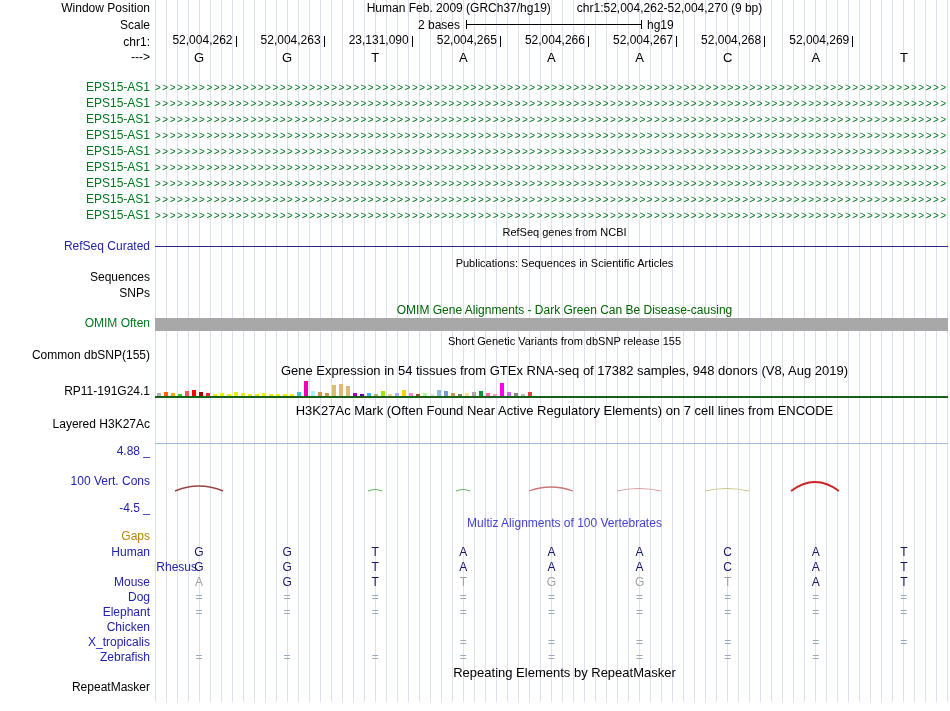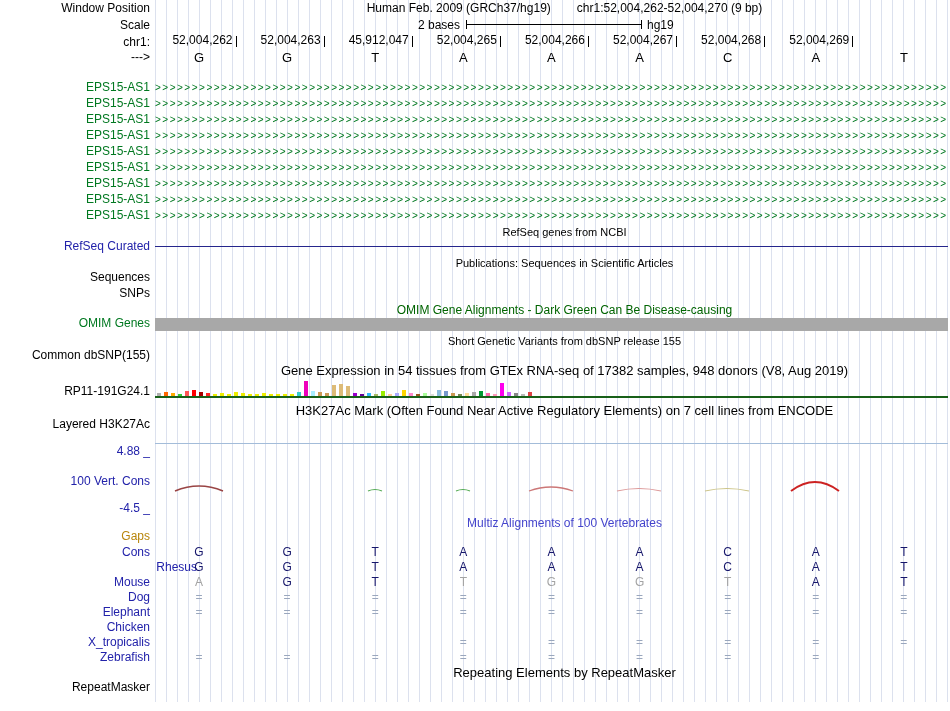--- a/index.html
+++ b/index.html
@@ -48,30 +48,30 @@
       <div class="lbl green" style="top: 128px;">EPS15-AS1</div>
       <div class="lbl green" style="top: 144px;">EPS15-AS1</div>
       <div class="lbl green" style="top: 160px;">EPS15-AS1</div>
       <div class="lbl green" style="top: 176px;">EPS15-AS1</div>
       <div class="lbl green" style="top: 192px;">EPS15-AS1</div>
       <div class="lbl green" style="top: 208px;">EPS15-AS1</div>
     </div>
   <div class="lbl blue" style="top:239px">RefSeq Curated</div>
   <div class="lbl" style="top:270px">Sequences</div>
   <div class="lbl" style="top:286px">SNPs</div>
-  <div class="lbl green" style="top:316px">OMIM Genes</div>
+  <div class="lbl green" style="top:316px">OMIM Often</div>
   <div class="lbl" style="top:348px">Common dbSNP(155)</div>
   <div class="lbl" style="top:384px">RP11-191G24.1</div>
   <div class="lbl" style="top:417px">Layered H3K27Ac</div>
   <div class="lbl blue" style="top:444px">4.88 _</div>
   <div class="lbl blue" style="top:474px">100 Vert. Cons</div>
   <div class="lbl blue" style="top:501px">-4.5 _</div>
   <div class="lbl orange" style="top:529px">Gaps</div>
   <div id="specieslabels">
-      <div class="lbl blue" style="top: 545px;">Cons</div>
+      <div class="lbl blue" style="top: 545px;">Human</div>
       <div class="lbl blue" style="top: 560px; margin-left: 47px;">Rhesus</div>
       <div class="lbl blue" style="top: 575px;">Mouse</div>
       <div class="lbl blue" style="top: 590px;">Dog</div>
       <div class="lbl blue" style="top: 605px;">Elephant</div>
       <div class="lbl blue" style="top: 620px;">Chicken</div>
       <div class="lbl blue" style="top: 635px;">X_tropicalis</div>
       <div class="lbl blue" style="top: 650px;">Zebrafish</div>
     </div>
   <div class="lbl" style="top:680px">RepeatMasker</div>
 
@@ -84,21 +84,21 @@
 
     <span class="rlabel" style="top:19px;left:205px;width:100px">2 bases</span>
     <div class="bracket"></div>
     <span class="rlabel" style="top:19px;left:492px;width:60px;text-align:left">hg19</span>
 
     <div id="ruler">
         <div class="rlabel" style="top: 34px; left: 3.5px; width: 74px;">52,004,262</div>
         <div class="tick" style="top: 36px; left: 80.5px; height: 11px;"></div>
         <div class="rlabel" style="top: 34px; left: 91.61px; width: 74px;">52,004,263</div>
         <div class="tick" style="top: 36px; left: 168.61px; height: 11px;"></div>
-        <div class="rlabel" style="top: 34px; left: 179.72px; width: 74px;">45,912,047</div>
+        <div class="rlabel" style="top: 34px; left: 179.72px; width: 74px;">23,131,090</div>
         <div class="tick" style="top: 36px; left: 256.72px; height: 11px;"></div>
         <div class="rlabel" style="top: 34px; left: 267.83px; width: 74px;">52,004,265</div>
         <div class="tick" style="top: 36px; left: 344.83px; height: 11px;"></div>
         <div class="rlabel" style="top: 34px; left: 355.94px; width: 74px;">52,004,266</div>
         <div class="tick" style="top: 36px; left: 432.94px; height: 11px;"></div>
         <div class="rlabel" style="top: 34px; left: 444.05px; width: 74px;">52,004,267</div>
         <div class="tick" style="top: 36px; left: 521.05px; height: 11px;"></div>
         <div class="rlabel" style="top: 34px; left: 532.16px; width: 74px;">52,004,268</div>
         <div class="tick" style="top: 36px; left: 609.16px; height: 11px;"></div>
         <div class="rlabel" style="top: 34px; left: 620.27px; width: 74px;">52,004,269</div>

